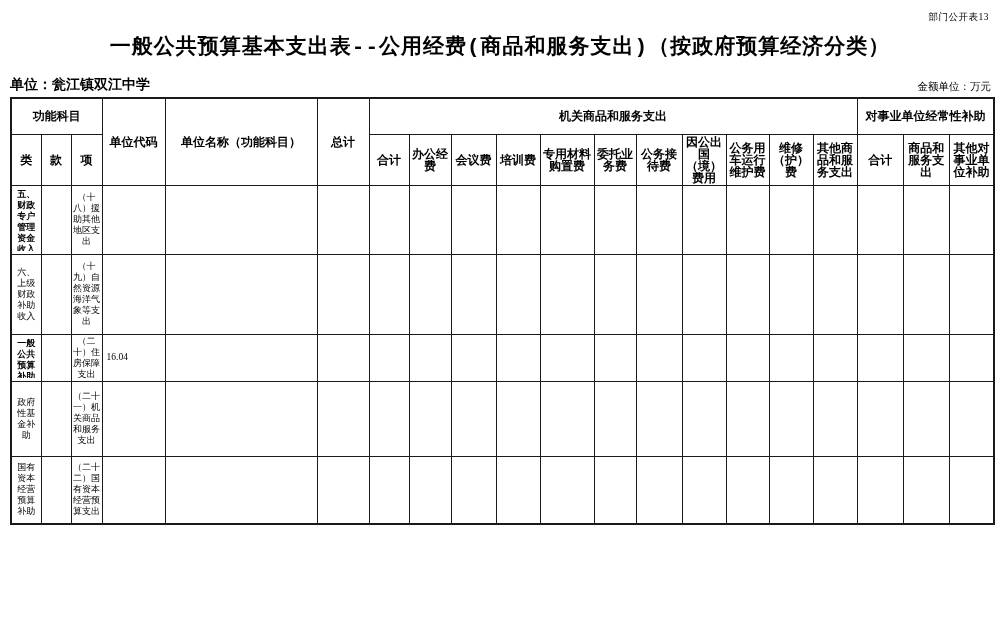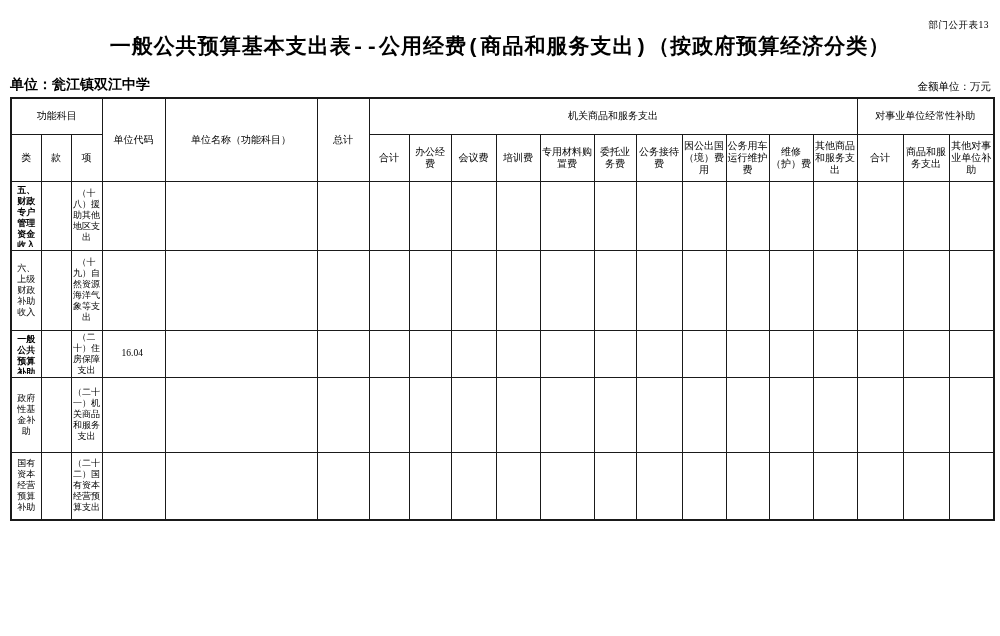--- a/index.html
+++ b/index.html
@@ -2,21 +2,21 @@
 <html><head>
 <meta charset="utf-8">
 <style>
   html,body{margin:0;padding:0;background:#fff;}
   body{
     width:1000px;height:636px;
     font-family:"Liberation Serif","DejaVu Serif",serif;
     color:#000;position:relative;overflow:hidden;
   }
   .doc-label{
-    position:absolute;top:19px;right:11px;
+    position:absolute;top:11px;right:11px;
     font-size:9.5px;letter-spacing:.5px;
   }
   .title{
     margin-top:32px;text-align:center;
     font-size:21px;font-weight:bold;letter-spacing:1px;
     white-space:nowrap;
     font-family:Liberation Mono, monospace;
   }
   .meta{
     display:flex;justify-content:space-between;align-items:flex-end;
@@ -28,30 +28,30 @@
     border-collapse:collapse;table-layout:fixed;
     width:983px;margin-left:10px;
     border:2px solid #1a1a1a;
   }
   th,td{
     border:1px solid #1a1a1a;
     padding:1px;
     text-align:center;vertical-align:middle;
     word-break:break-all;overflow:hidden;
   }
-  th{font-size:10px;font-weight:normal;line-height:12px;}
+  th{font-size:12px;font-weight:bold;line-height:12px;}
   td{font-size:9px;line-height:11px;}
   td.cjk{font-weight:normal;}
   .clipbox{overflow:hidden;text-align:center;font-weight:bold;}
   .clipbox.h62{height:62px;}
   .clipbox.h40{height:40px;text-align:center;}
   td.num{
     text-align:left;font-size:9.5px;font-weight:normal;
     font-family:"Liberation Serif","DejaVu Serif",serif;
-    padding-left:19px;
+    padding-left:4px;
   }
   tr.hr1{height:36px;}
   tr.hr2{height:47px;}
   tr.r0{height:69px;}
   tr.r1{height:80px;}
   tr.r2{height:46px;}
   tr.r3{height:75px;}
   tr.r4{height:68px;}
 </style>
 </head>

